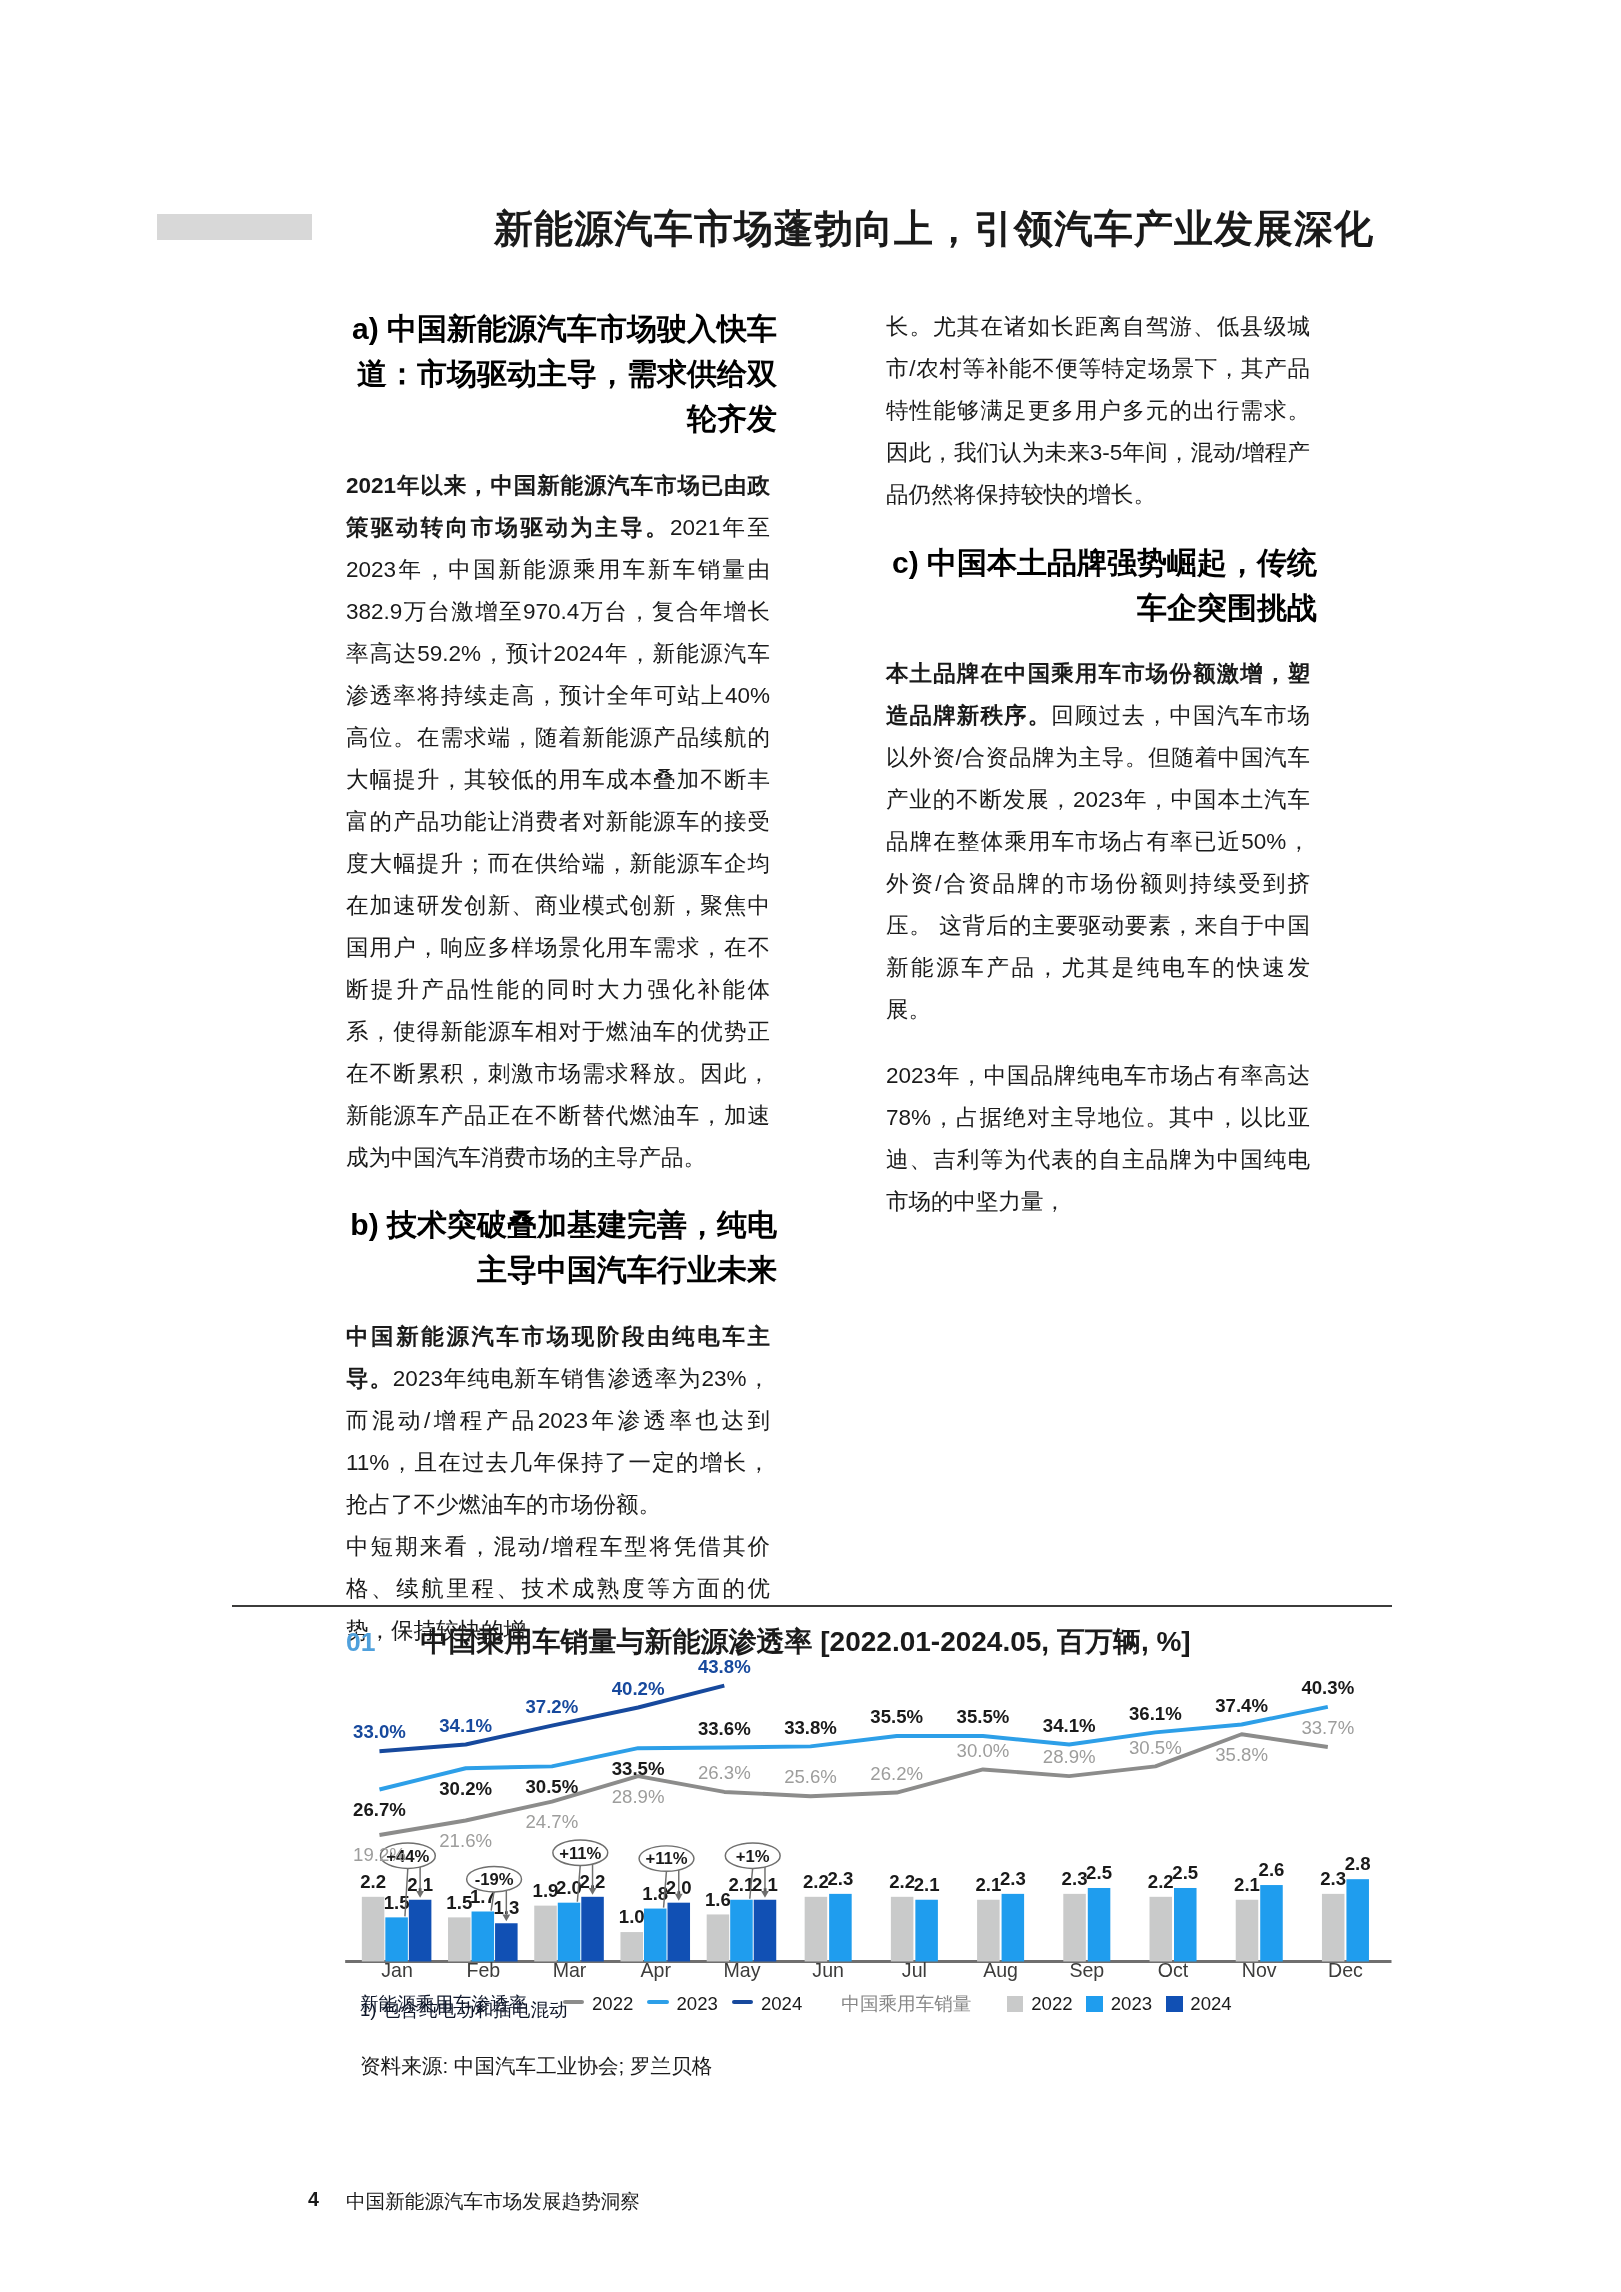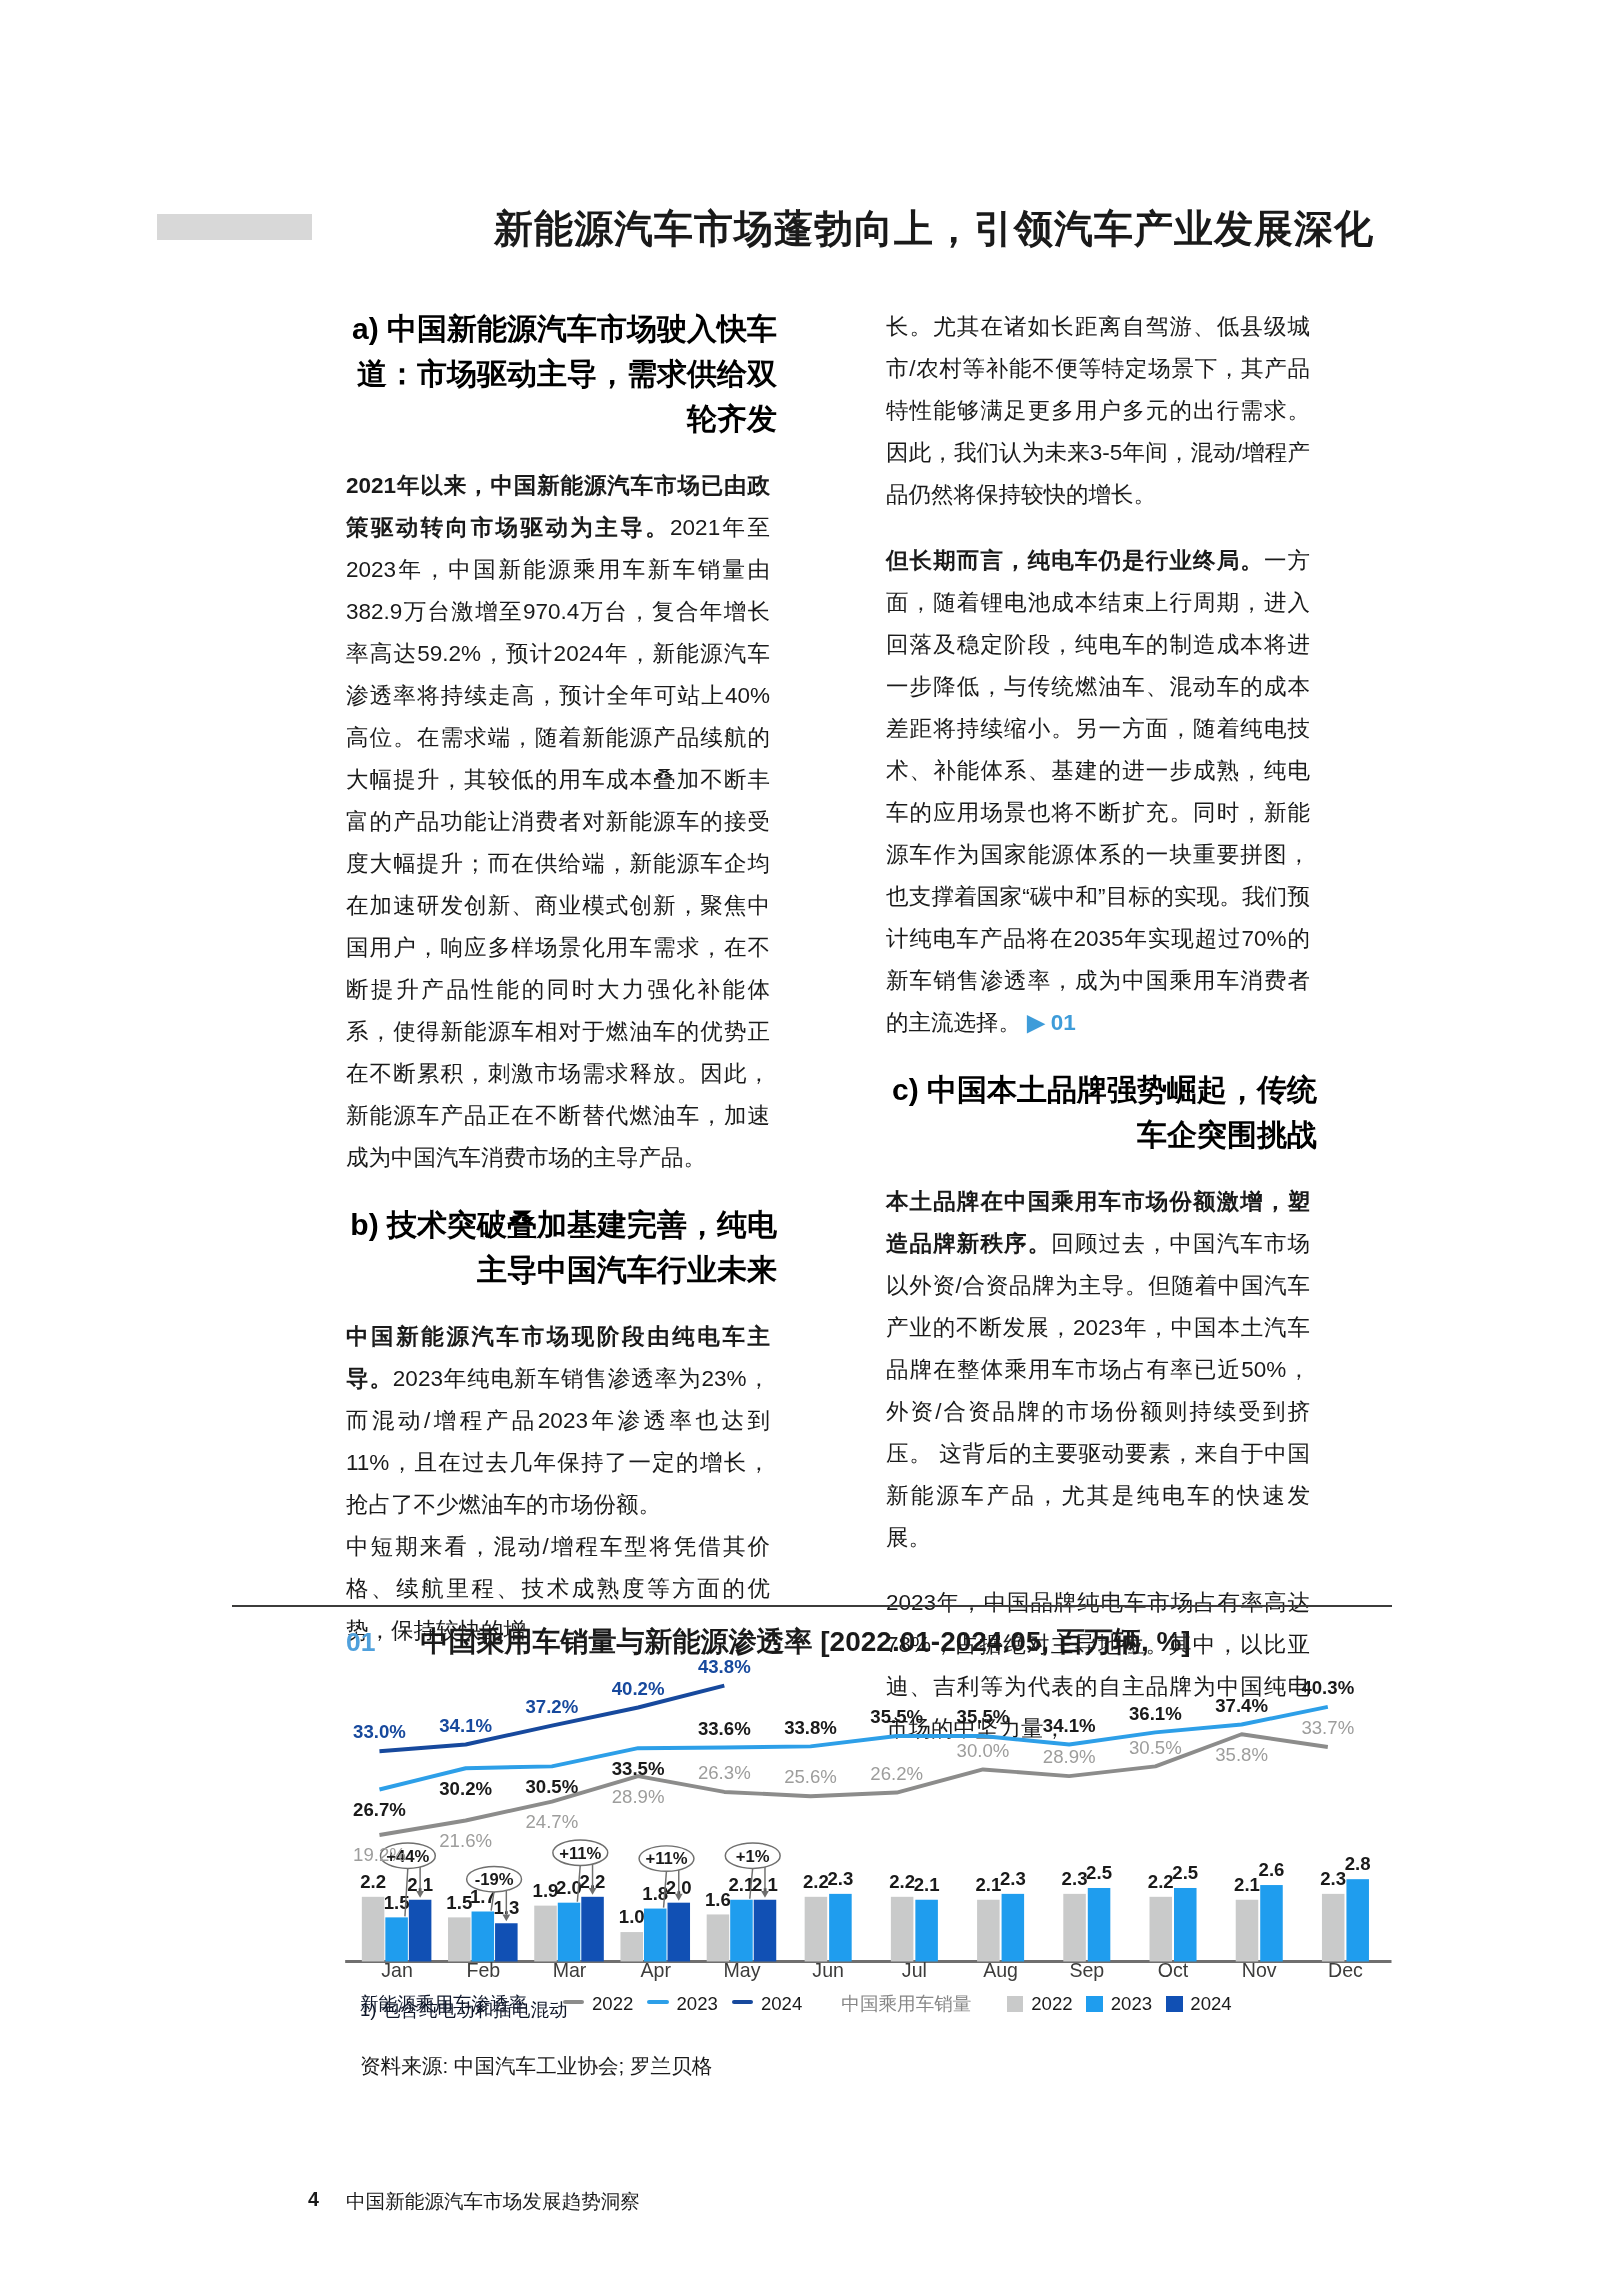--- a/index.html
+++ b/index.html
@@ -47,21 +47,20 @@
   <div class="col col-left">
     <h2 class="sec">a) 中国新能源汽车市场驶入快车道：市场驱动主导，需求供给双轮齐发</h2>
     <p class="para"><span class="lead">2021年以来，中国新能源汽车市场已由政策驱动转向市场驱动为主导。</span><span>2021年至2023年，中国新能源乘用车新车销量由382.9万台激增至970.4万台，复合年增长率高达59.2%，预计2024年，新能源汽车渗透率将持续走高，预计全年可站上40%高位。在需求端，随着新能源产品续航的大幅提升，其较低的用车成本叠加不断丰富的产品功能让消费者对新能源车的接受度大幅提升；而在供给端，新能源车企均在加速研发创新、商业模式创新，聚焦中国用户，响应多样场景化用车需求，在不断提升产品性能的同时大力强化补能体系，使得新能源车相对于燃油车的优势正在不断累积，刺激市场需求释放。因此，新能源车产品正在不断替代燃油车，加速成为中国汽车消费市场的主导产品。</span></p>
     <h2 class="sec mt-sec">b) 技术突破叠加基建完善，纯电主导中国汽车行业未来</h2>
     <p><span class="lead">中国新能源汽车市场现阶段由纯电车主导。</span><span>2023年纯电新车销售渗透率为23%，而混动/增程产品2023年渗透率也达到11%，且在过去几年保持了一定的增长，抢占了不少燃油车的市场份额。</span></p>
     <p>中短期来看，混动/增程车型将凭借其价格、续航里程、技术成熟度等方面的优势，保持较快的增</p>
   </div>
 
   <div class="col col-right">
     <p class="para">长。尤其在诸如长距离自驾游、低县级城市/农村等补能不便等特定场景下，其产品特性能够满足更多用户多元的出行需求。因此，我们认为未来3-5年间，混动/增程产品仍然将保持较快的增长。</p>
-    <p class="para"><span class="lead">但长期而言，纯电车仍是行业终局。</span><span>一方面，随着锂电池成本结束上行周期，进入回落及稳定阶段，纯电车的制造成本将进一步降低，与传统燃油车、混动车的成本差距将持续缩小。另一方面，随着纯电技术、补能体系、基建的进一步成熟，纯电车的应用场景也将不断扩充。同时，新能源车作为国家能源体系的一块重要拼图，也支撑着国家“碳中和”目标的实现。我们预计纯电车产品将在2035年实现超过70%的新车销售渗透率，成为中国乘用车消费者的主流选择。</span> <span class="ref">▶ 01</span></p>
     <h2 class="sec mt-sec">c) 中国本土品牌强势崛起，传统车企突围挑战</h2>
     <p class="para"><span class="lead">本土品牌在中国乘用车市场份额激增，塑造品牌新秩序。</span><span>回顾过去，中国汽车市场以外资/合资品牌为主导。但随着中国汽车产业的不断发展，2023年，中国本土汽车品牌在整体乘用车市场占有率已近50%，外资/合资品牌的市场份额则持续受到挤压。 这背后的主要驱动要素，来自于中国新能源车产品，尤其是纯电车的快速发展。</span></p>
     <p>2023年，中国品牌纯电车市场占有率高达78%，占据绝对主导地位。其中，以比亚迪、吉利等为代表的自主品牌为中国纯电市场的中坚力量，</p>
   </div>
 
   <div class="chart">
     <div class="chart-header">
       <span class="chart-num">01</span>
       <span class="chart-title">中国乘用车销量与新能源渗透率 [2022.01-2024.05, 百万辆, %]</span>
     </div>

